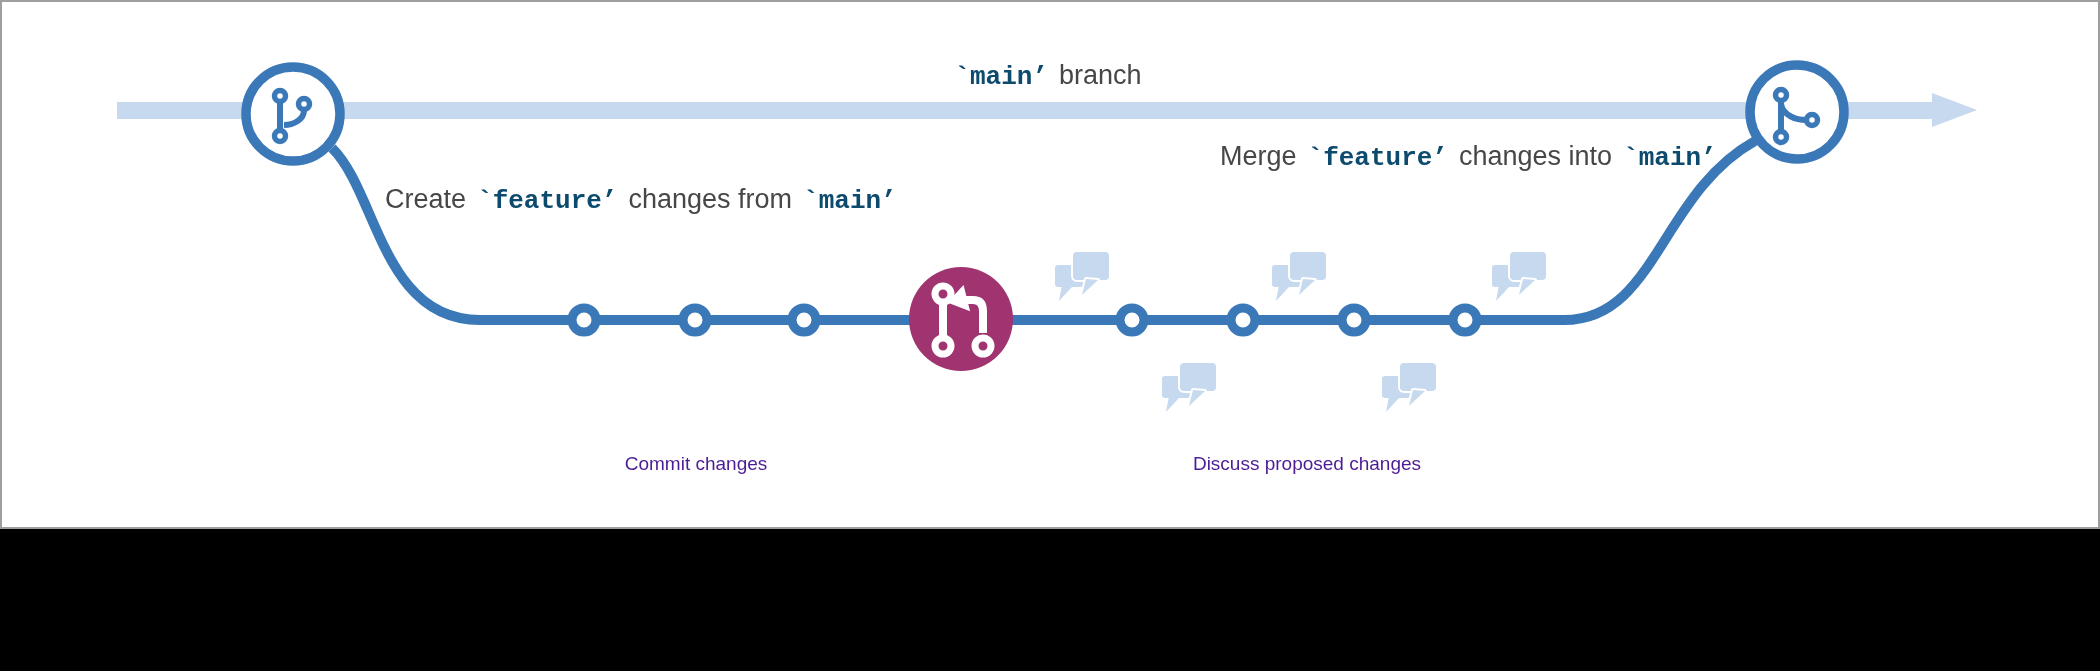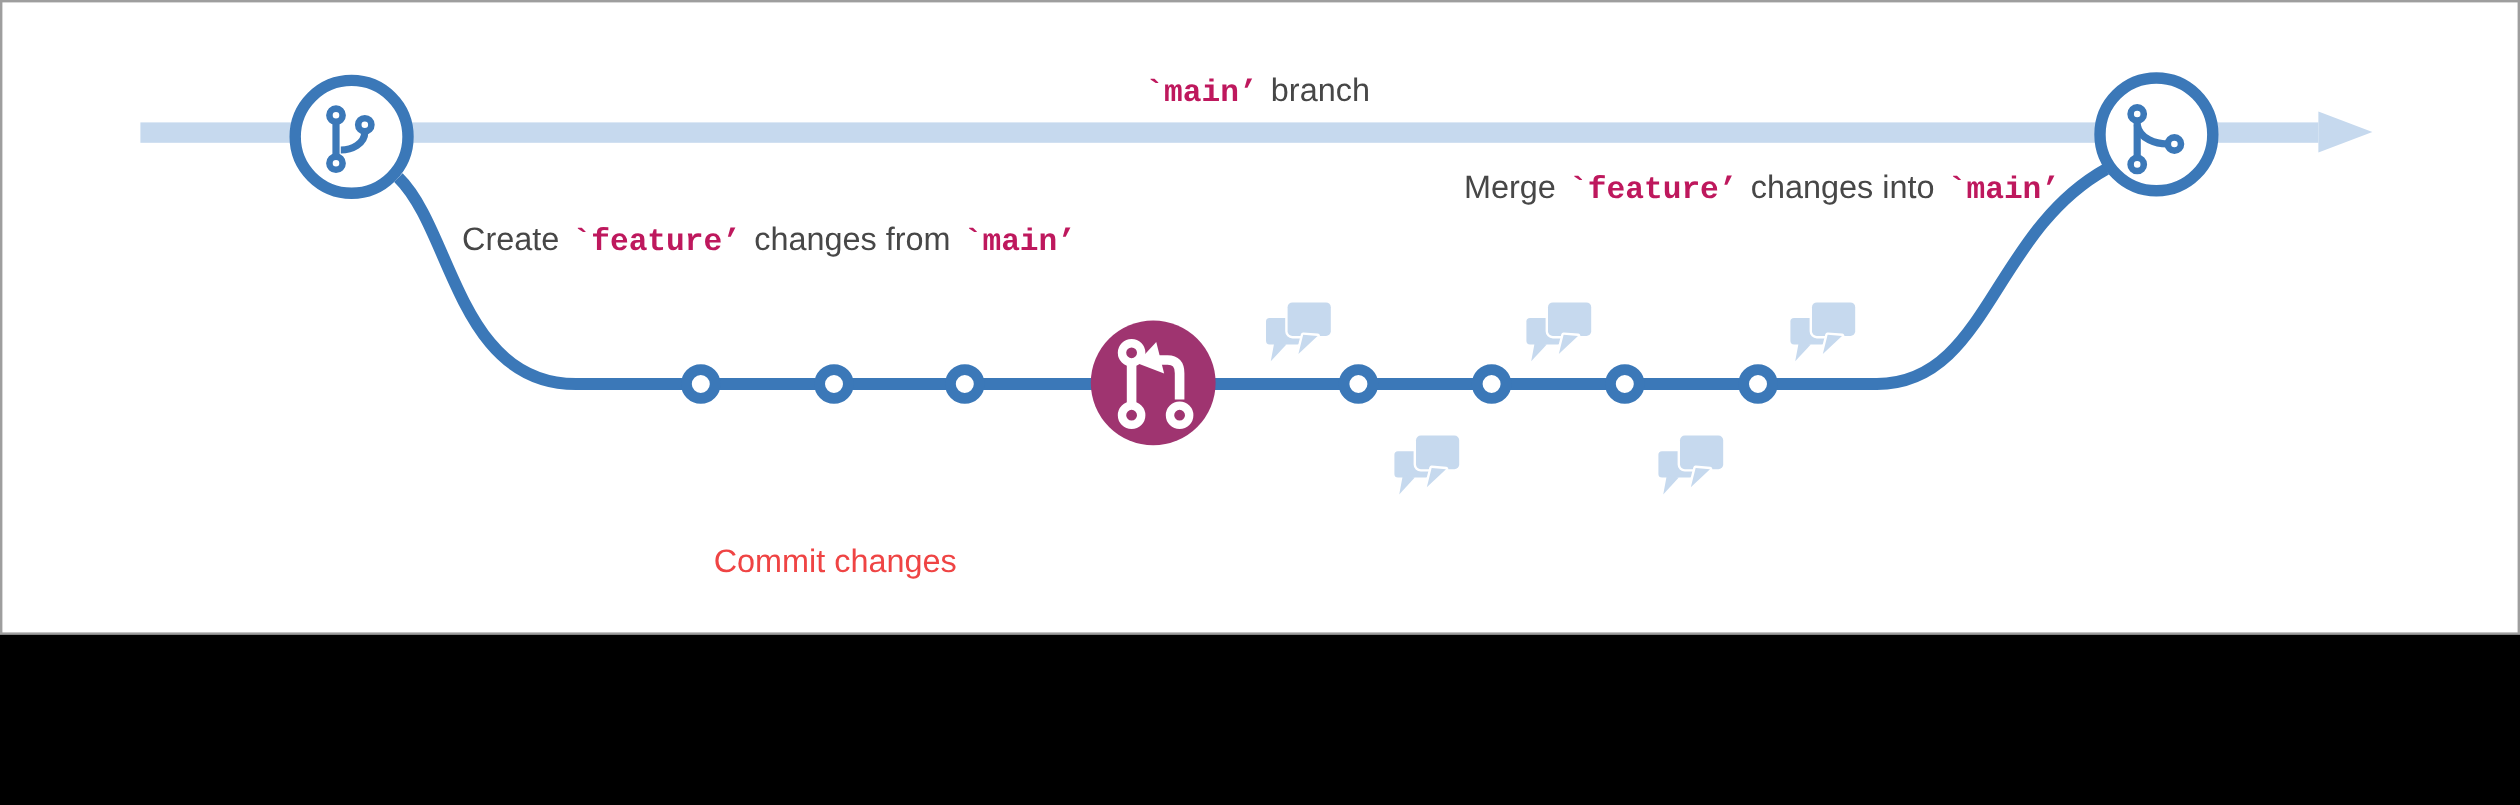--- a/index.html
+++ b/index.html
@@ -6,26 +6,26 @@
   .stage{position:relative;width:2100px;height:671px;overflow:hidden;background:#000;
          font-family:"Liberation Sans",sans-serif;}
   .panel{position:absolute;left:0;top:0;width:2100px;height:529px;background:#ffffff;
          border:2px solid #9e9e9e;box-sizing:border-box;}
   .art{position:absolute;left:0;top:0;}
   .black-bar{position:absolute;left:0;top:529px;width:2100px;height:142px;background:#000000;}
 
   .label{position:absolute;display:flex;align-items:baseline;white-space:nowrap;
          font-size:27px;color:#474747;gap:11px;}
   .label .code{font-family:"Liberation Mono","DejaVu Sans Mono",monospace;
-               font-weight:bold;font-size:26px;color:#be185d;}
+               font-weight:bold;font-size:26px;color:#0c4a6e;}
   .label-main{left:846px;top:58px;width:400px;justify-content:center;}
   .label-create{left:383px;top:142px;margin-top:40px;}
   .label-merge{left:1218px;top:139px;}
   .step{position:absolute;top:451px;width:420px;text-align:center;
-        font-size:27px;color:#ef4444;white-space:nowrap;}
+        font-size:19px;color:#4c1d95;white-space:nowrap;}
   .step-commit{left:484px;}
   .step-pr{left:751px;}
   .step-discuss{left:1095px;}
 
   .commit-dot{fill:#ffffff;stroke:#3b78b8;stroke-width:9px;}
   .node-ring{fill:#ffffff;stroke:#3b78b8;stroke-width:9.5px;}
   .icon-stroke{stroke:#3b78b8;fill:none;stroke-width:6px;}
   .icon-dot{fill:#ffffff;stroke:#3b78b8;stroke-width:5.5px;}
 </style>
 </head>
@@ -117,16 +117,17 @@
     </div>
 
     <div class="label label-merge">
       <span>Merge</span>
       <span class="code">`feature’</span>
       <span>changes into</span>
       <span class="code">`main’</span>
     </div>
 
     <div class="step step-commit">Commit changes</div>
+    <div class="step step-discuss">Discuss proposed changes</div>
   </div>
 
   <div class="black-bar"></div>
 </div>
 
 </body></html>

